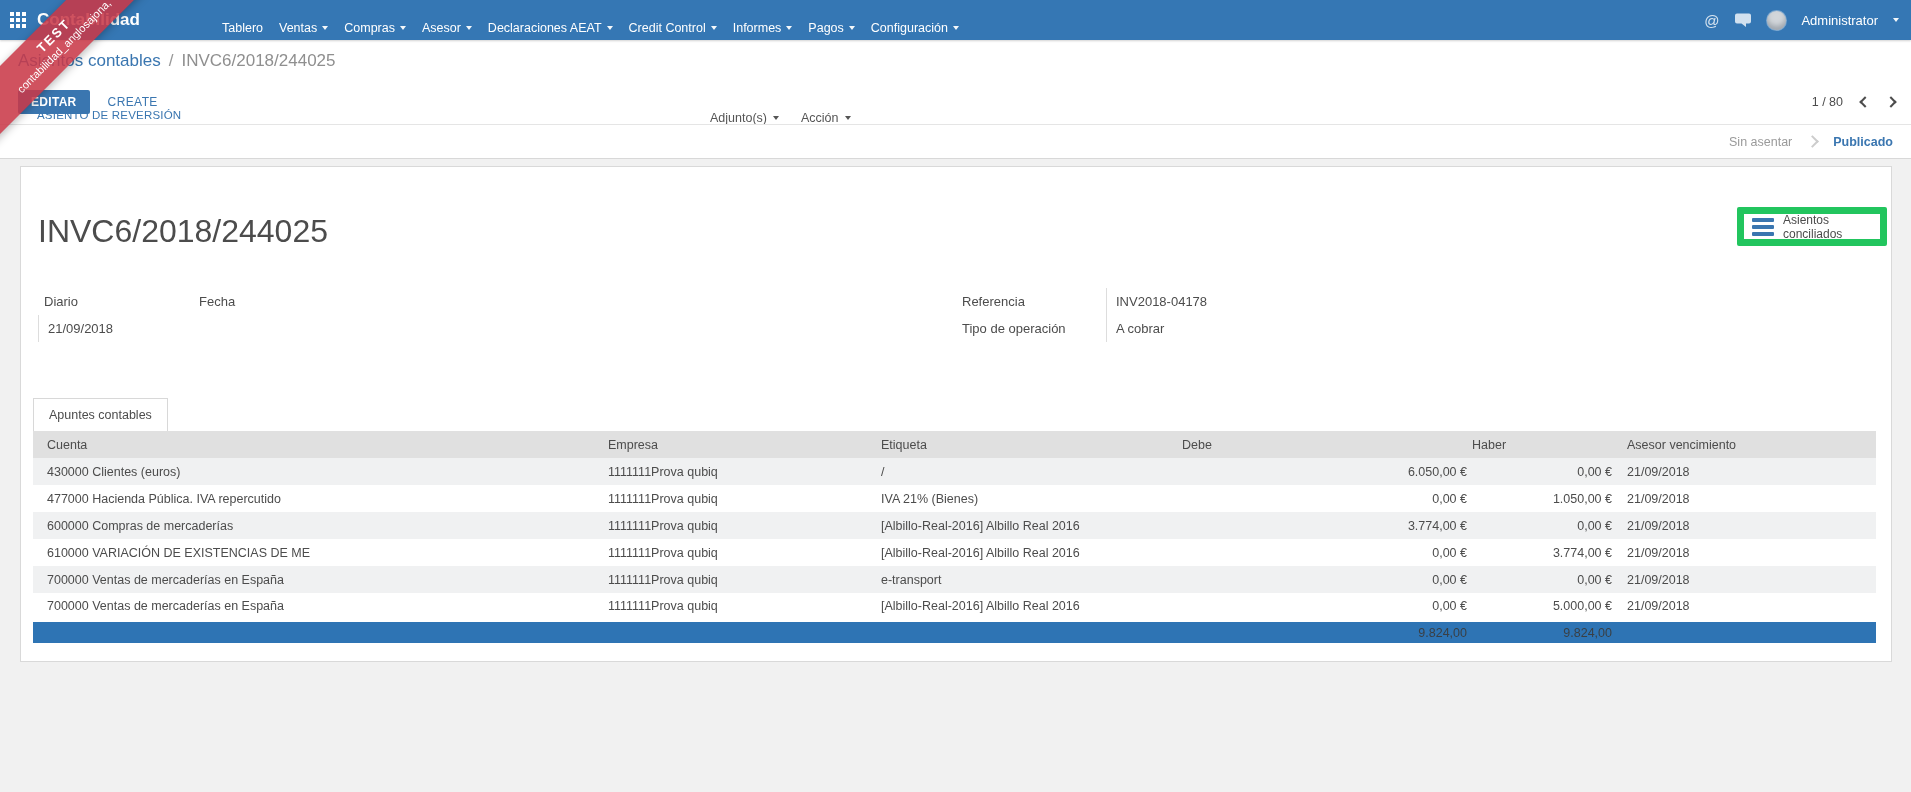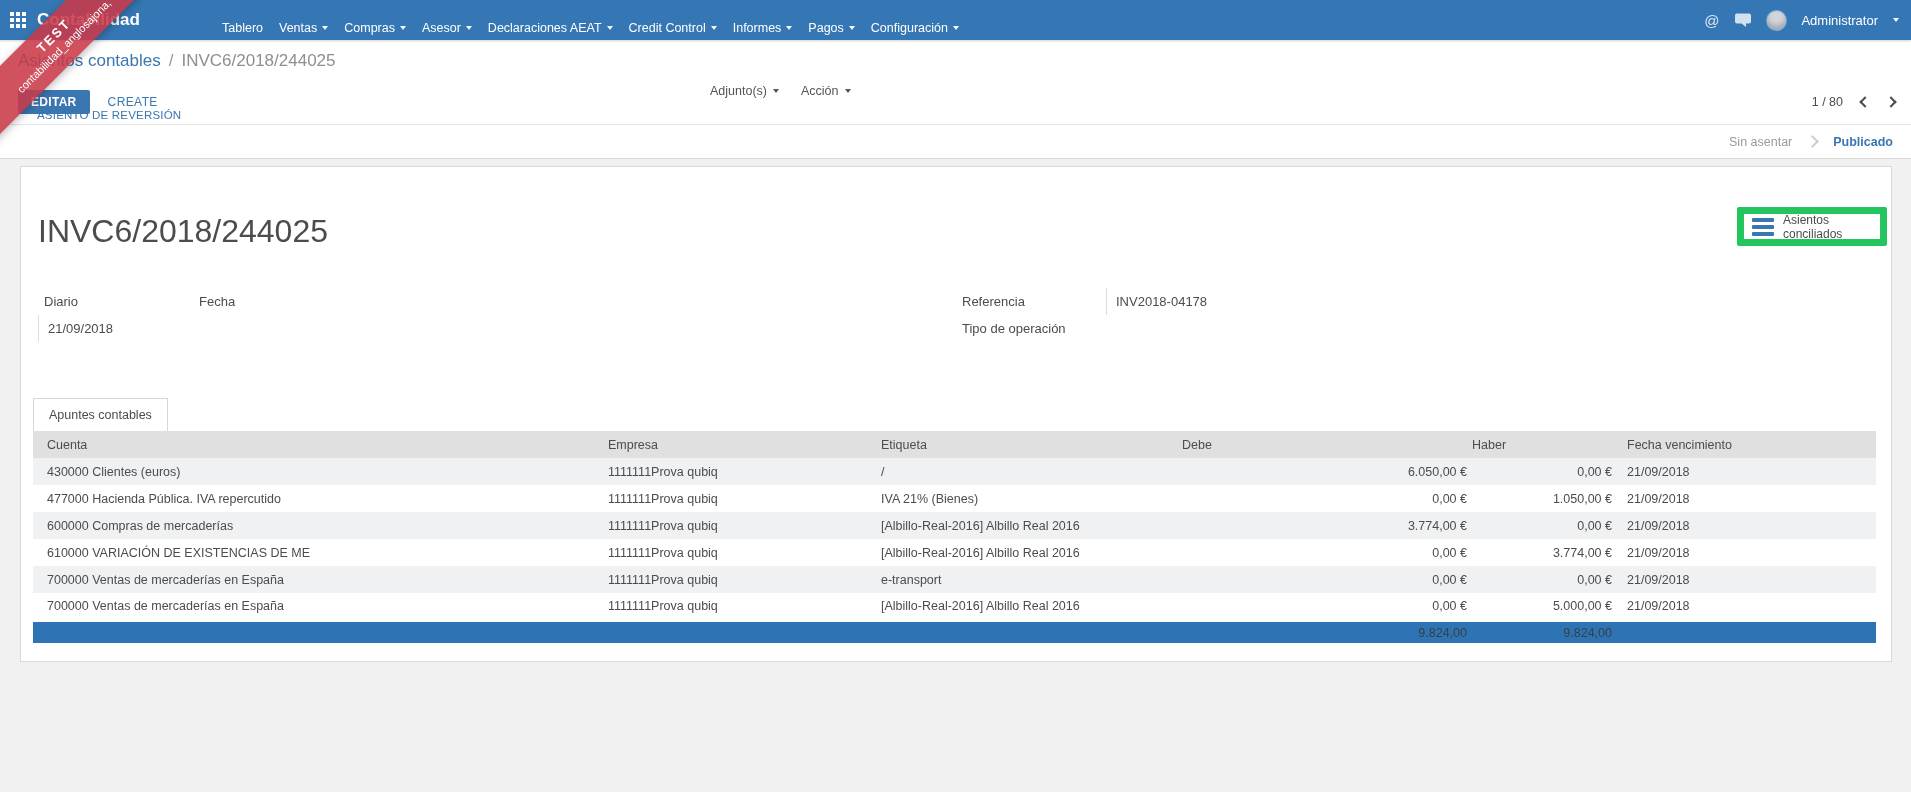--- a/index.html
+++ b/index.html
@@ -38,21 +38,21 @@
   .panel { position:absolute; top:40px; left:0; right:0; height:84px; background:#fff; }
   .breadcrumb { position:absolute; left:18px; top:11px; font-size:17px; white-space:nowrap; }
   .bc-parent { color:var(--accent); text-decoration:none; cursor:pointer; }
   .bc-sep { color:#999; margin:0 8px; }
   .bc-current { color:#8f8f8f; }
   .cp-buttons { position:absolute; left:18px; top:50px; display:flex; align-items:center; gap:18px; }
   .btn-primary { background:var(--accent); color:#fff; border:none; font-size:12px; font-weight:bold;
                  padding:5px 13px; border-radius:2px; letter-spacing:.3px; cursor:pointer; font-family:inherit; }
   .btn-link { background:none; border:none; color:var(--accent); font-size:12px; letter-spacing:.4px;
               cursor:pointer; font-family:inherit; padding:5px 0; }
-  .cp-dropdowns { position:absolute; left:710px; top:44px; display:flex; gap:22px; }
+  .cp-dropdowns { position:absolute; left:710px; top:71px; display:flex; gap:22px; }
   .dd { color:#555; font-size:12.5px; display:flex; align-items:center; gap:6px; cursor:pointer; }
   .cp-pager { position:absolute; right:16px; top:55px; display:flex; align-items:center; gap:18px; }
   .pager-value { font-size:12.5px; color:#4c4c4c; }
   .chev { width:8px; height:8px; border-left:2px solid #4c4c4c; border-bottom:2px solid #4c4c4c;
           display:inline-block; cursor:pointer; }
   .chev-left  { transform:rotate(45deg); }
   .chev-right { transform:rotate(225deg); }
 
   
   .statusbar { position:absolute; top:124px; left:0; right:0; height:35px; background:#fff;
@@ -231,41 +231,42 @@
     <div class="groups">
       <div class="group">
           <div class="f-lbl">Diario</div>
           <div class="f-lbl">Fecha</div>
           <div class="f-val">21/09/2018</div>
         </div>
       <div class="group group-right">
           <div class="f-lbl">Referencia</div>
           <div class="f-val">INV2018-04178</div>
           <div class="f-lbl">Tipo de operación</div>
+          <div class="f-val">A cobrar</div>
         </div>
     </div>
     <div class="notebook">
       <div class="tab">Apuntes contables</div>
       <table class="lines">
         <colgroup>
           <col style="width:568px">
             <col style="width:275px">
             <col style="width:305px">
           <col style="width:290px">
             <col style="width:145px">
             <col style="width:260px">
         </colgroup>
         <thead>
             <tr>
               <th class="c-cuenta">Cuenta</th>
               <th class="c-empresa">Empresa</th>
               <th class="c-etiqueta">Etiqueta</th>
               <th class="c-debe num">Debe</th>
               <th class="c-haber num">Haber</th>
-              <th class="c-fecha">Fecha vencimiento</th>
+              <th class="c-fecha">Asesor vencimiento</th>
             </tr>
           </thead>
         <tbody>
             <tr>
               <td class="c-cuenta">430000 Clientes (euros)</td>
               <td class="c-empresa">1111111Prova qubiq</td>
               <td class="c-etiqueta">/</td>
               <td class="c-debe num">6.050,00 €</td>
               <td class="c-haber num">0,00 €</td>
               <td class="c-fecha">21/09/2018</td>

